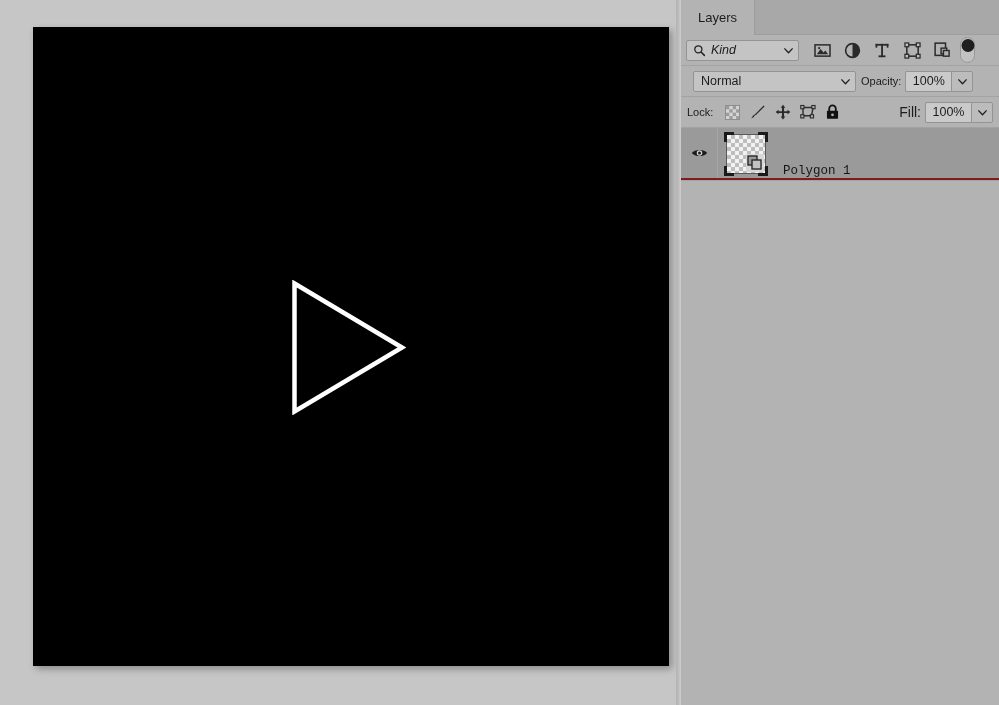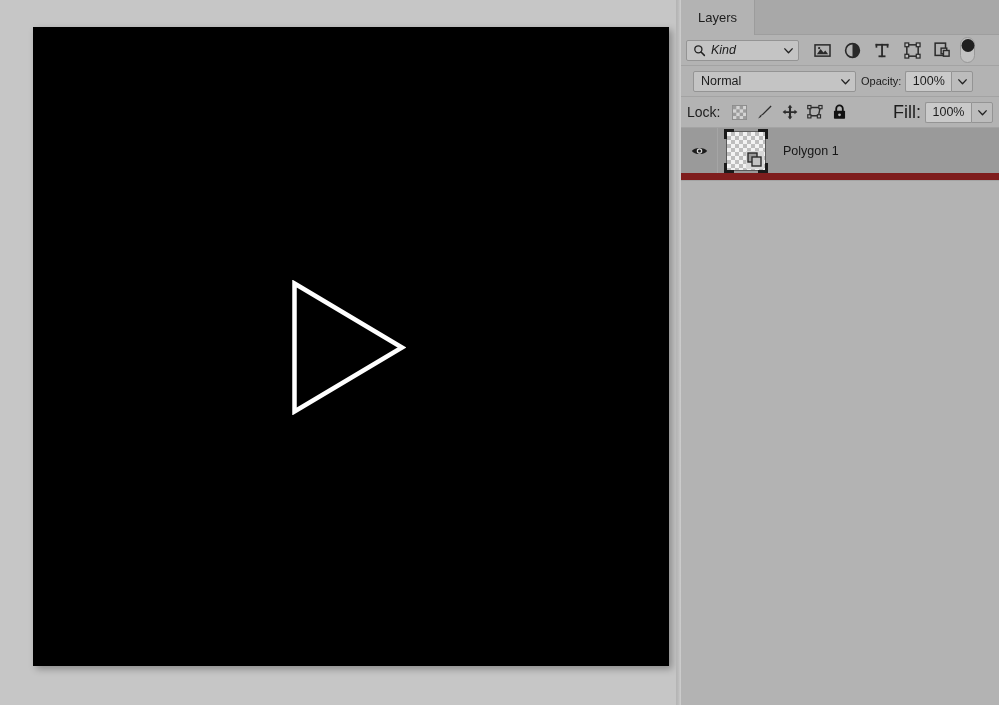--- a/index.html
+++ b/index.html
@@ -188,45 +188,46 @@
   
   #lock-row {
     position: relative;
     height: 31px;
     background: #b3b3b3;
     border-bottom: 1px solid #a3a3a3;
     display: flex;
     align-items: center;
     padding-left: 6px;
   }
-  #lock-label { font-size: 14px; color: #1c1c1c; margin-right: 7px; }
+  #lock-label { font-size: 11px; color: #1c1c1c; margin-right: 7px; }
   .lock-icons { display: flex; align-items: center; }
   .licon {
     width: 25px; height: 24px;
     display: flex; align-items: center; justify-content: center;
   }
   #fill-label {
-    font-size: 18px; color: #1c1c1c;
+    font-size: 14px; color: #1c1c1c;
     margin-left: auto; margin-right: 4px;
   }
   #fill-group { margin-right: 6px; }
 
   
   #layers-list {
     position: relative;
     background: #b3b3b3;
     border-bottom: 1px solid #a3a3a3;
   }
   .layer-row {
     position: relative;
     height: 52px;
     display: flex;
-    align-items: center;
-    border-bottom: 7px solid #7f1d1d;
+    align-items: flex-end;
+    border-bottom: 2px solid #7f1d1d;
     background: #c0c0c0;
+    font-family: Liberation Mono, monospace;
   }
   .layer-row.selected { background: #9a9a9a; }
 
   .eye-cell {
     width: 37px; height: 100%;
     display: flex; align-items: center; justify-content: center;
     border-right: 1px solid #a5a5a5;
     flex: 0 0 37px;
   }
 

